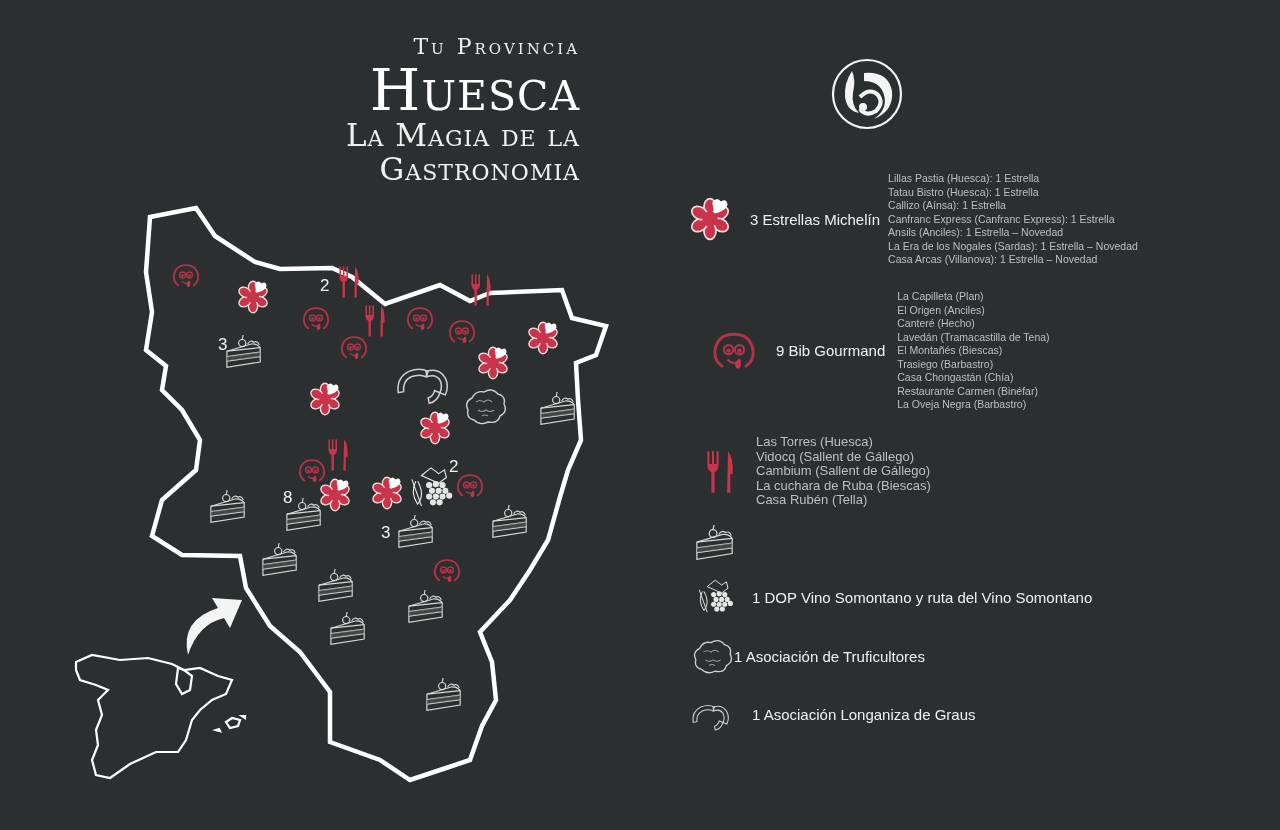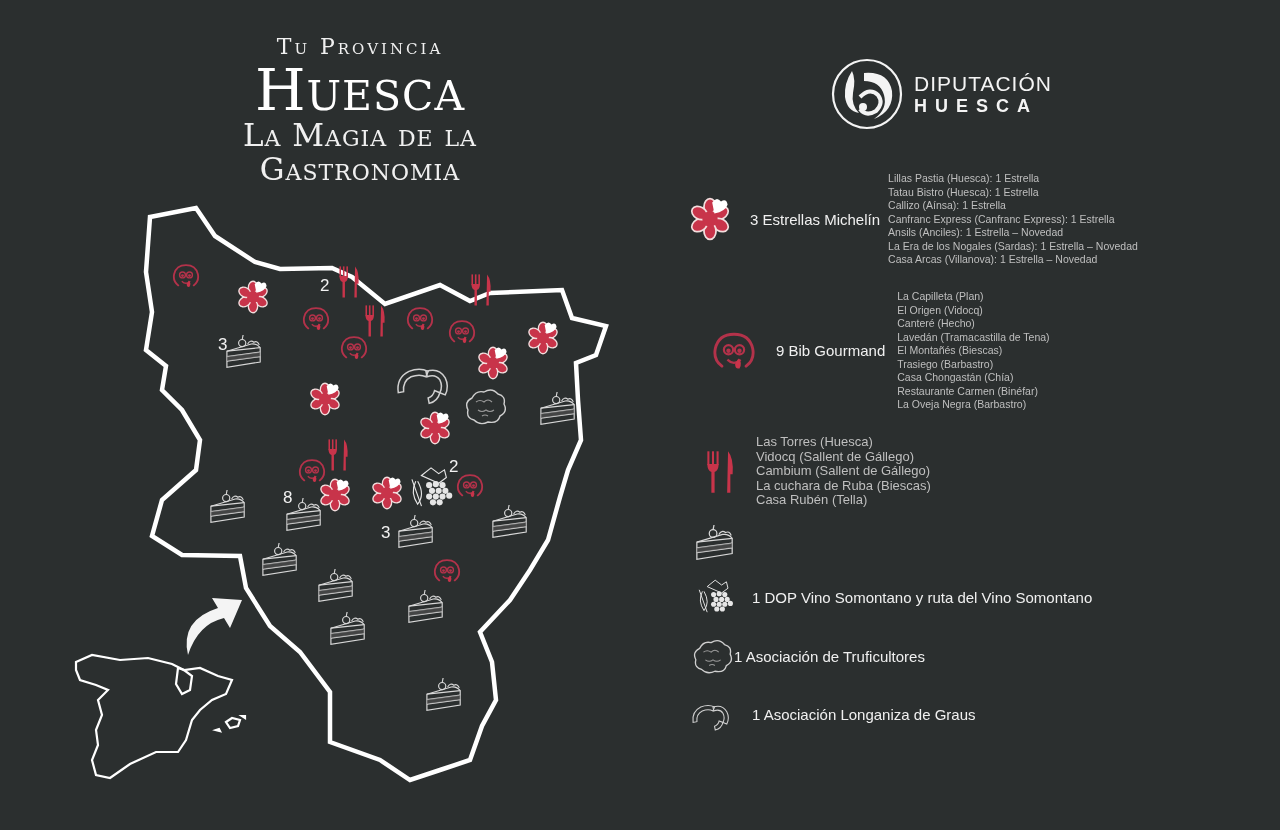--- a/index.html
+++ b/index.html
@@ -2,21 +2,21 @@
 <html><head>
 <meta charset="utf-8">
 <style>
   html, body { margin: 0; padding: 0; }
   body {
     width: 1280px; height: 830px; overflow: hidden;
     background: #2b2f2f; color: #f2f2f2;
     font-family: "Liberation Sans", sans-serif;
     position: relative;
   }
-  .title-block { position: absolute; left: 140px; top: 32px; width: 440px; text-align: center; }
+  .title-block { position: absolute; left: 140px; top: 32px; width: 440px; text-align: right; }
   .title-small {
     font-family: "DejaVu Serif", serif; font-size: 22px; letter-spacing: 3px;
     color: #f0f0f0; line-height: 30px; font-variant: small-caps;
   }
   .title-big {
     font-family: "DejaVu Serif", serif; font-size: 58px; line-height: 56px;
     color: #ffffff; letter-spacing: 1px; font-variant: small-caps; font-weight: normal;
   }
   .title-sub {
     font-family: "DejaVu Serif", serif; font-size: 31px; line-height: 34px;
@@ -124,24 +124,20 @@
 </div>
 
 <div class="logo">
   <svg width="74" height="74" viewBox="0 0 74 74">
     <circle cx="37" cy="37" r="34" fill="none" stroke="#f4f4f4" stroke-width="2.2"></circle>
     <path d="M22 14 q4 8 1 22 q-2 12 6 20 q-12 -2 -14 -16 q-1 -14 7 -26 z" fill="#f4f4f4"></path>
     <path d="M34 16 q24 -2 28 18 q2 20 -18 28 q14 -10 10 -24 q-4 -14 -20 -14 z" fill="#f4f4f4"></path>
     <path d="M30 40 q10 -10 18 -2 q6 8 -2 16 q-10 6 -16 -2" fill="none" stroke="#f4f4f4" stroke-width="4"></path>
     <circle cx="33" cy="50" r="4" fill="#f4f4f4"></circle>
   </svg>
-  <div class="logo-text">
-    <div class="logo-line1">DIPUTACIÓN</div>
-    <div class="logo-line2">HUESCA</div>
-  </div>
 </div>
 
 <svg class="map" viewBox="0 0 640 830">
 
   <path d="M150 217 L196 208 L215 236 L255 262 L280 269 L332 268 L352 277 L385 304 L440 285 L470 301 L490 293 L562 290 L572 318 L606 326 L596 355 L576 363 L578 400 L581 440 L568 470 L560 497 L548 540 L530 570 L510 600 L480 632 L492 662 L496 700 L482 726 L470 760 L440 770 L410 780 L380 760 L330 742 L330 692 L300 652 L270 626 L246 588 L240 556 L182 555 L152 536 L162 500 L196 470 L200 440 L182 410 L162 390 L166 366 L146 350 L152 312 L146 272 Z" fill="none" stroke="#ffffff" stroke-width="4.5" stroke-linejoin="miter"></path>
 
   <g fill="none" stroke="#ffffff" stroke-width="2.2">
     <path d="M76 662 L92 655 L120 660 L148 658 L172 664 L184 670 L200 668 L218 676 L232 680 L226 694 L212 700 L200 710 L192 720 L186 740 L178 752 L156 752 L130 764 L110 778 L96 775 L92 760 L98 745 L96 730 L102 715 L98 700 L108 690 L96 685 L80 680 L76 670 Z"></path>
     <path d="M178 668 L184 670 L192 676 L190 690 L182 694 L176 684 Z"></path>
     <path d="M226 722 l6 -4 l8 2 l-2 6 l-8 2 z"></path>
@@ -212,21 +208,21 @@
   </div>
 </div>
 
 <div class="legend-row" style="left:710px; top:290px;">
   <svg class="legend-icon" viewBox="0 0 48 48">
       <use href="#sym-bib" x="2" y="4" width="44" height="44"></use>
     </svg>
   <span class="legend-label" style="margin-left:18px;">9 Bib Gourmand</span>
   <div class="legend-list" style="margin-left:12px;">
     <div>La Capilleta (Plan)</div>
-    <div>El Origen (Vidocq)</div>
+    <div>El Origen (Anciles)</div>
     <div>Canteré (Hecho)</div>
     <div>Lavedán (Tramacastilla de Tena)</div>
     <div>El Montañés (Biescas)</div>
     <div>Trasiego (Barbastro)</div>
     <div>Casa Chongastán (Chía)</div>
     <div>Restaurante Carmen (Binéfar)</div>
     <div>La Oveja Negra (Barbastro)</div>
   </div>
 </div>
 

